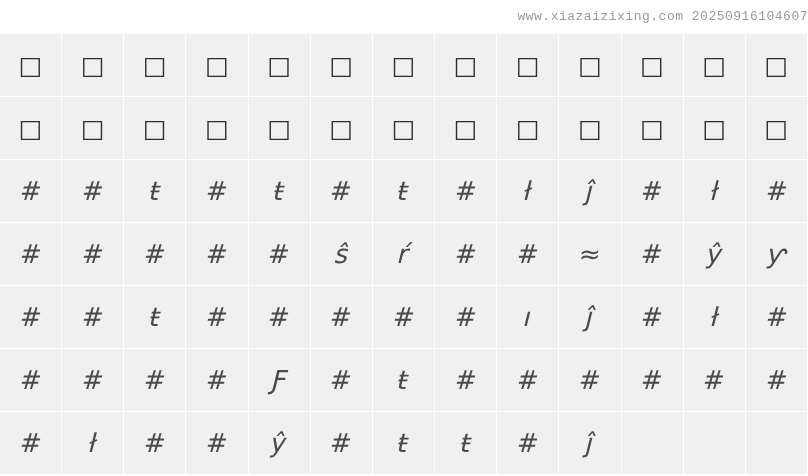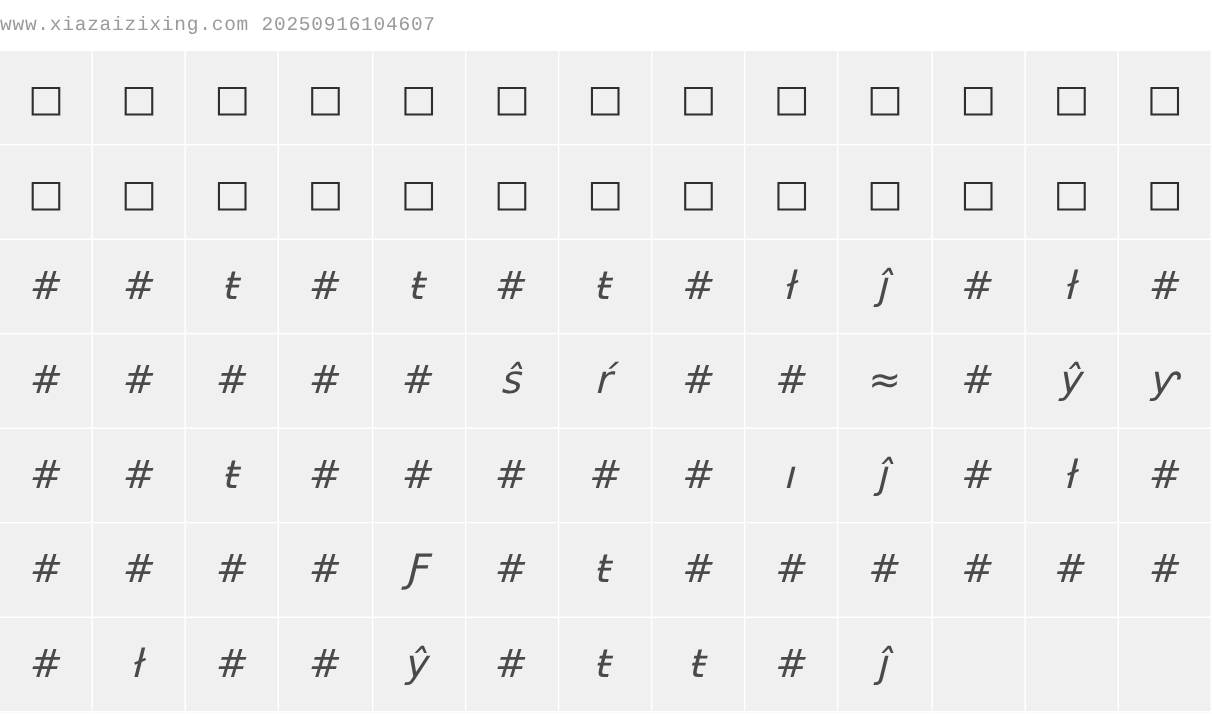--- a/index.html
+++ b/index.html
@@ -20,21 +20,21 @@
     background: #ffffff;
     box-sizing: border-box;
   }
   #watermark {
     position: absolute;
     top: 0;
     left: 0;
     width: 808px;
     height: 34px;
     line-height: 34px;
-    text-align: left;
+    text-align: right;
     font-family: "Liberation Mono", "DejaVu Sans Mono", monospace;
     font-size: 13px;
     letter-spacing: 0.5px;
     color: #9a9a9a;
     white-space: nowrap;
     user-select: none;
   }
   #grid {
     position: absolute;
     top: 34px;

